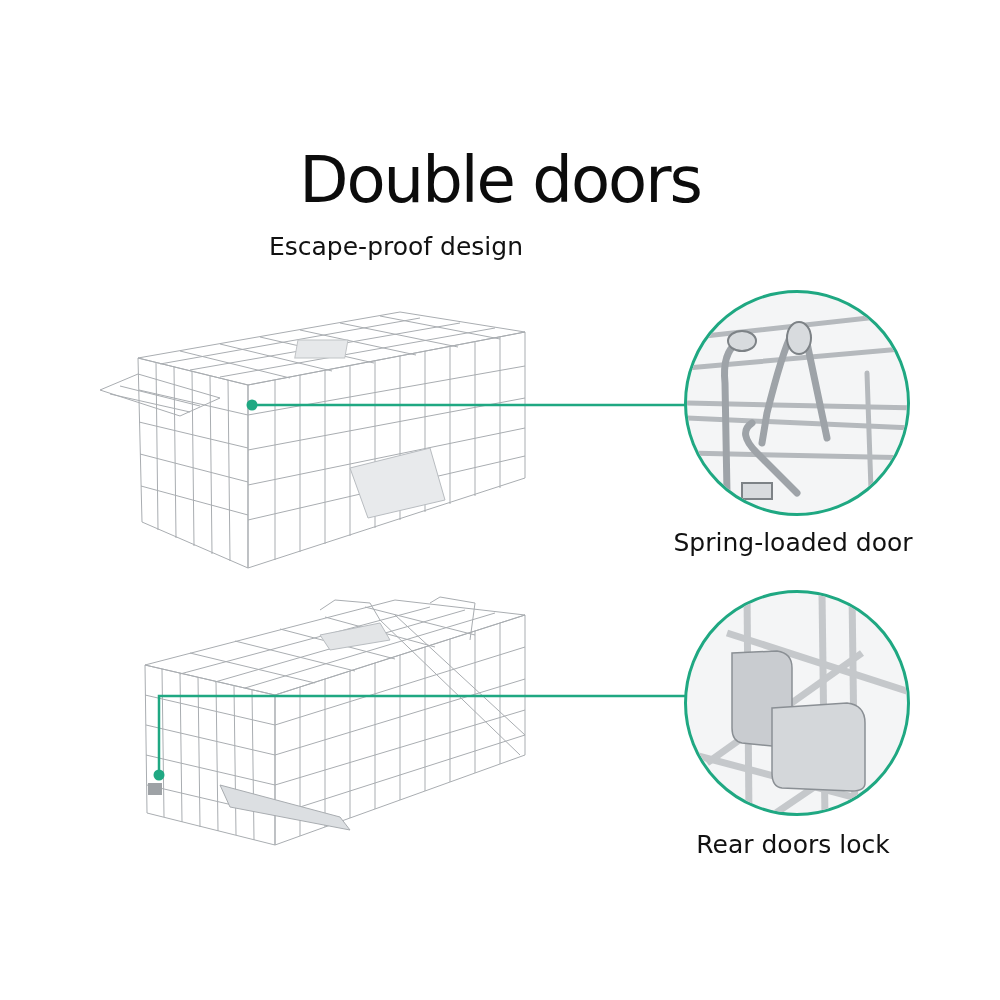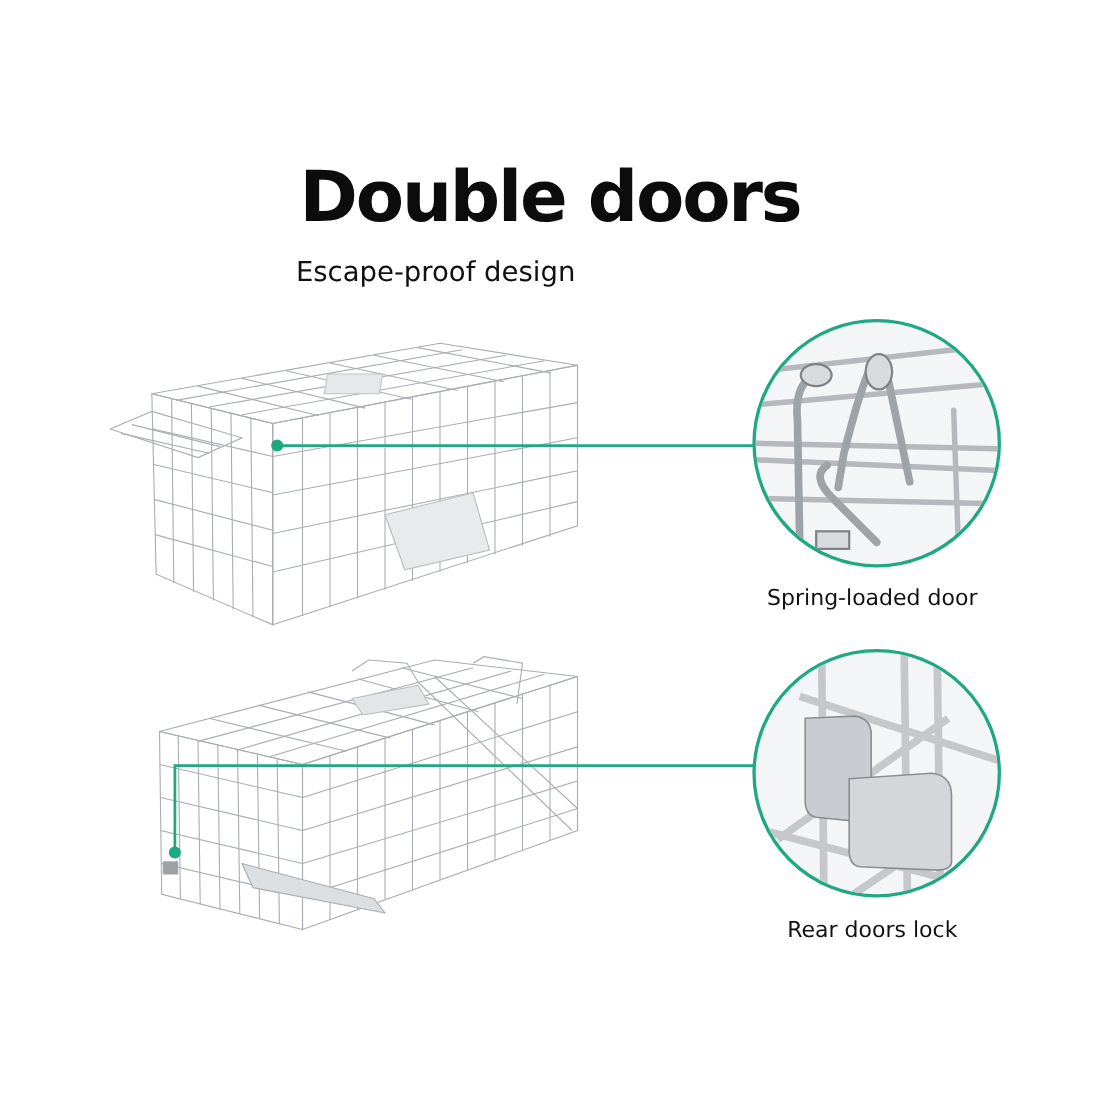--- a/index.html
+++ b/index.html
@@ -4,37 +4,37 @@
   <style>
     html, body { margin: 0; padding: 0; }
     body {
       width: 1000px; height: 1000px; background: #ffffff;
       position: relative; overflow: hidden;
       font-family: "DejaVu Sans", "Liberation Sans", sans-serif;
       color: #111;
     }
     .title {
       position: absolute; left: 0; width: 1000px; top: 145px;
-      text-align: center; font-size: 64px; font-weight: bold;
+      text-align: center; font-size: 64px; font-weight: normal;
       letter-spacing: -2px; line-height: 70px; color: #0c0c0c;
     }
     .subtitle {
       position: absolute; left: 0; width: 792px; top: 230px;
       text-align: center; font-size: 25px; line-height: 34px; color: #111;
     }
     .cage { position: absolute; }
     .callout {
       position: absolute; width: 226px; height: 226px; border-radius: 50%;
       border: 3px solid #1fa882; background: #f4f5f6; overflow: hidden;
       box-sizing: border-box;
     }
     .callout svg { position: absolute; left: 0; top: 0; }
     .caption {
       position: absolute; width: 300px; text-align: center;
-      font-size: 20px; line-height: 32px; color: #111;
+      font-size: 25px; line-height: 32px; color: #111;
     }
     .connector { position: absolute; }
   </style>
 </head>
 <body>
 
 <div class="title">Double doors</div>
 <div class="subtitle">Escape-proof design</div>
 
 <svg class="cage" style="left:100px;top:300px" width="450" height="280" viewBox="0 0 450 280">

